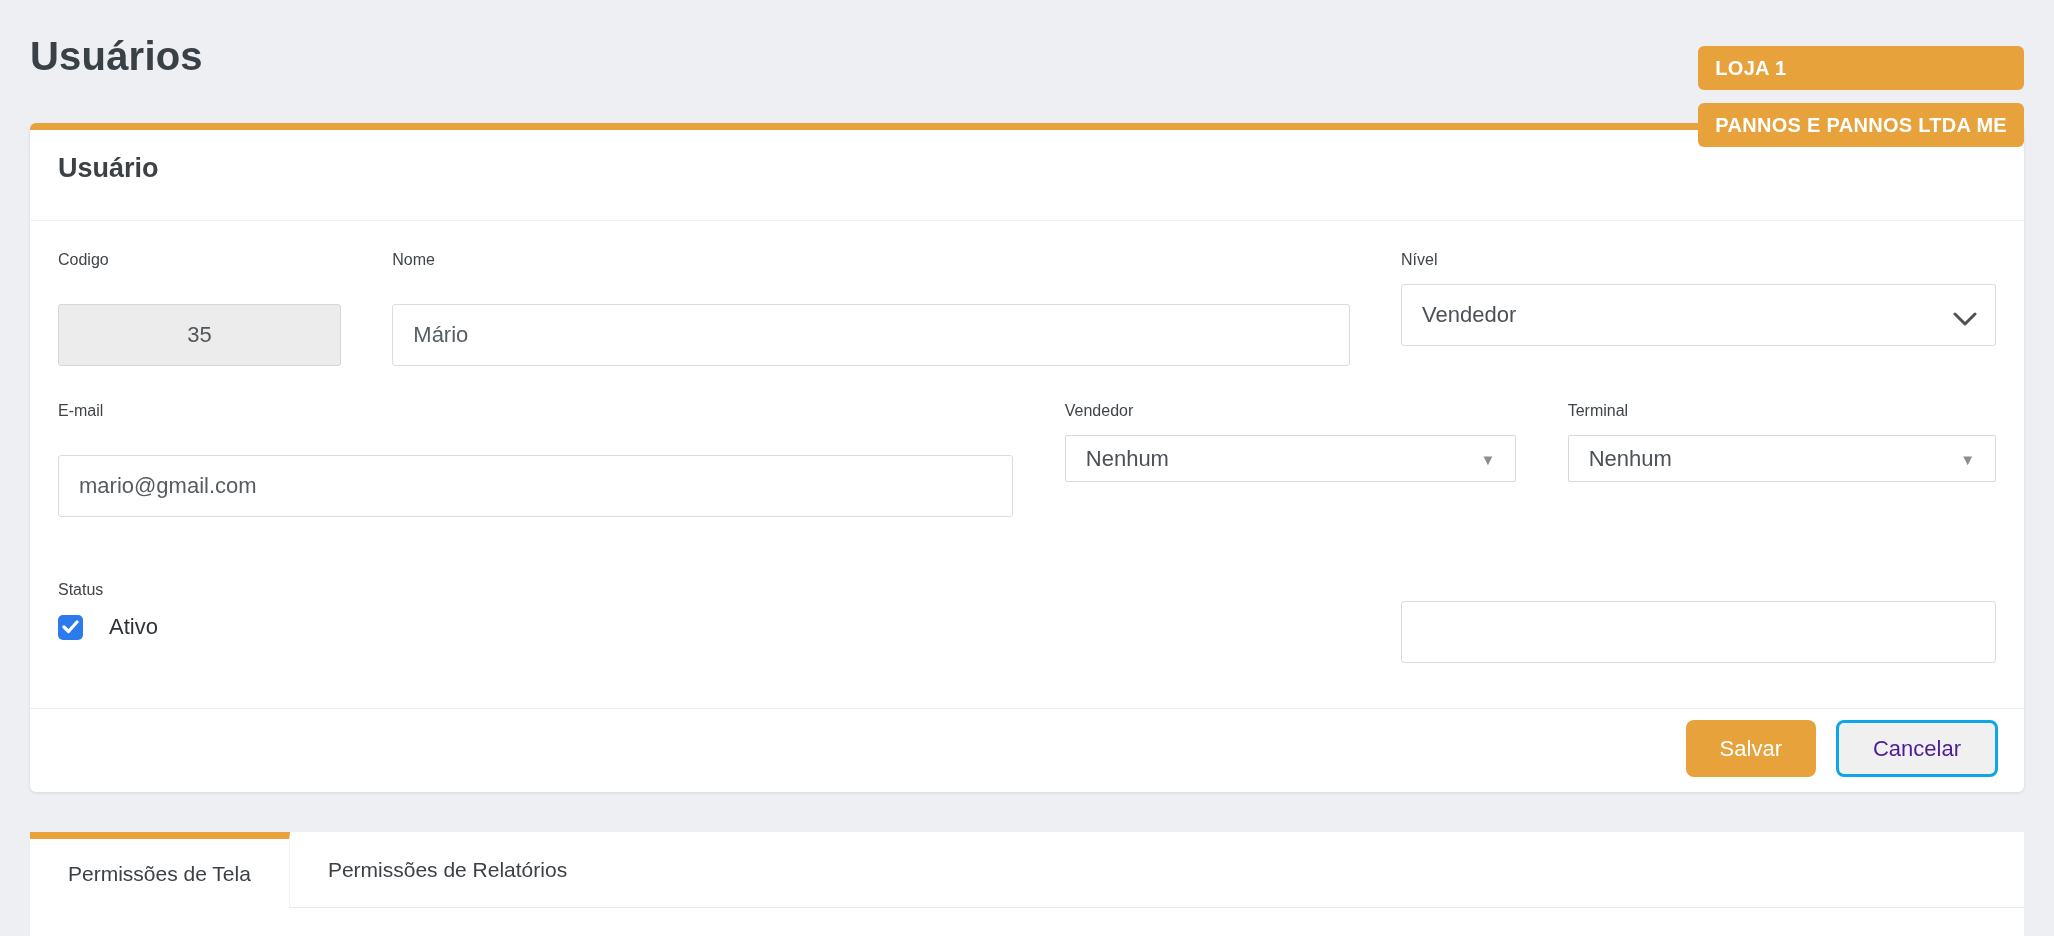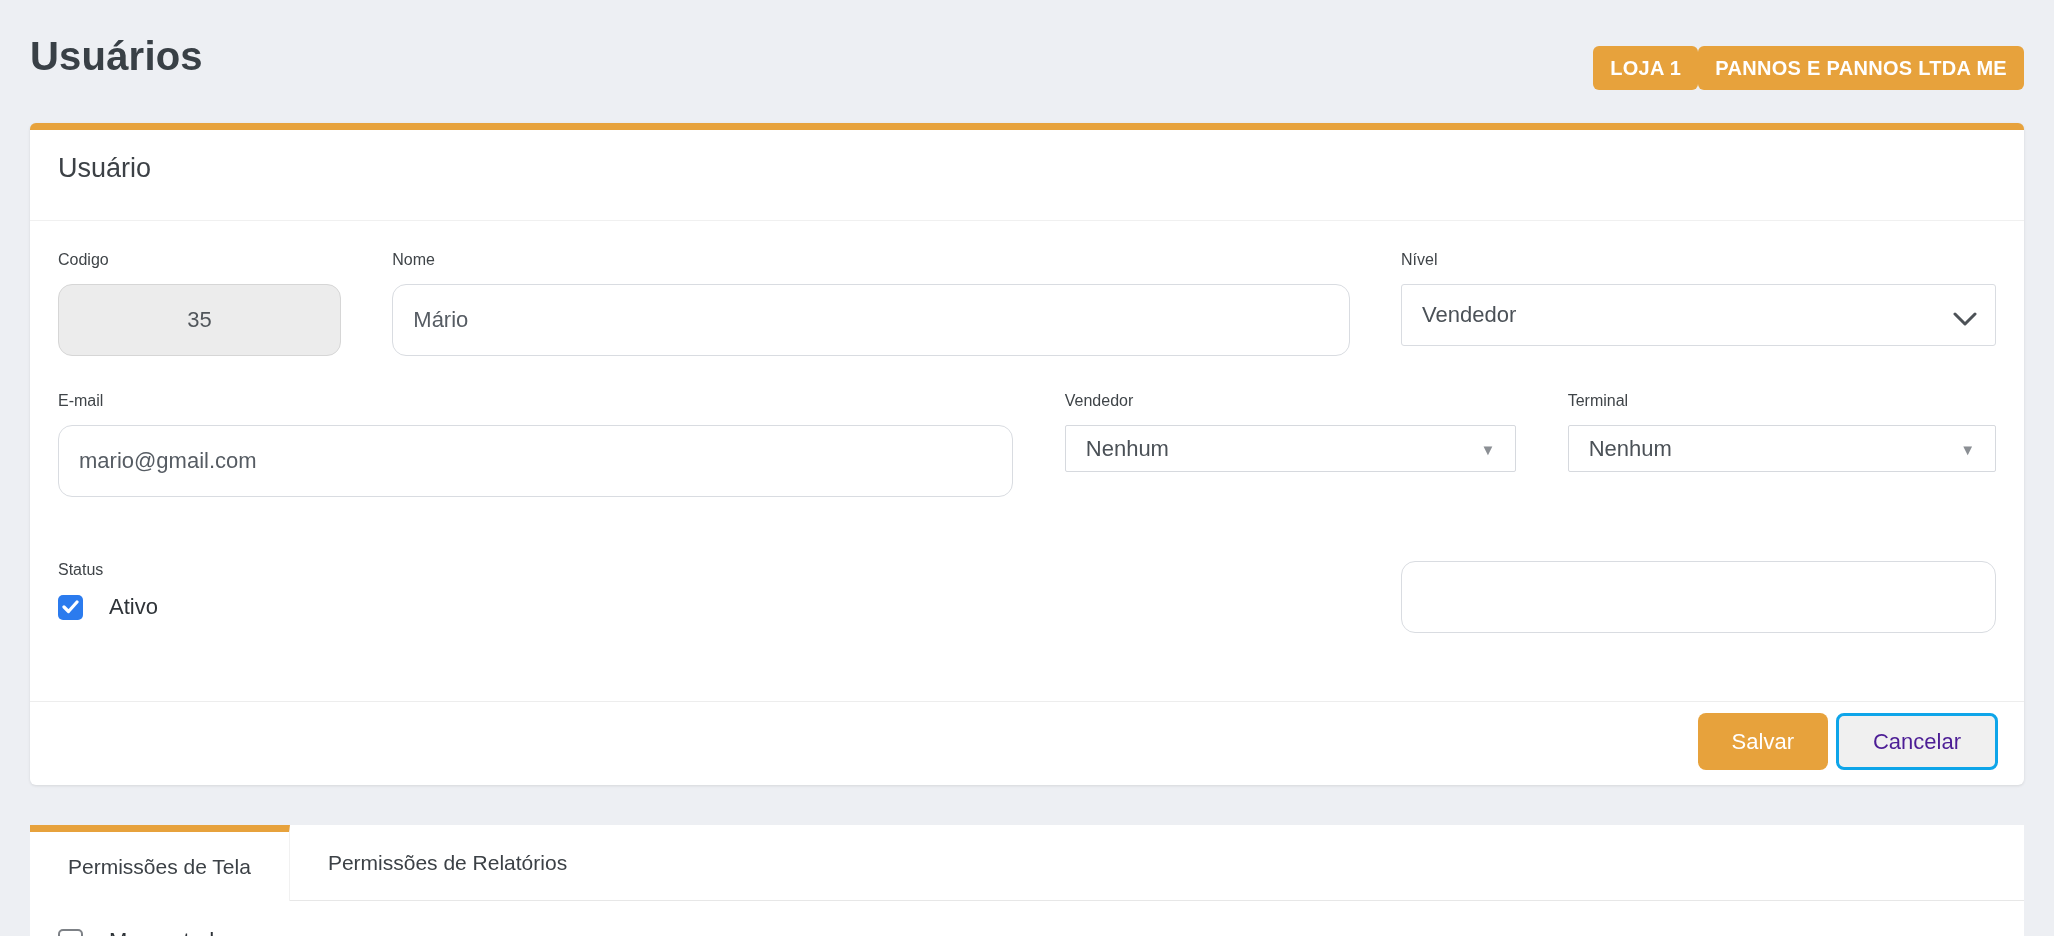--- a/index.html
+++ b/index.html
@@ -13,59 +13,59 @@
 
   
   .page-header {
     height:123px;
     display:flex; justify-content:space-between; align-items:flex-start;
     padding-top:34px;
   }
   .page-title {
     font-size:40px; font-weight:600; color:#394046; letter-spacing:0.2px;
   }
-  .badges { display:flex; margin-top:12px; }
+  .badges { display:flex; gap:13px; margin-top:12px;flex-direction:column; }
   .badge {
     background:#e7a23c; color:#ffffff; font-weight:700; font-size:20px;
     height:44px; display:flex; align-items:center; padding:0 17px;
     border-radius:6px; letter-spacing:0.3px; cursor:default;
   }
 
   
   .card {
     background:#ffffff; border-radius:6px;
     border-top:7px solid #e7a23c;
     box-shadow:0 1px 3px rgba(0,0,0,0.10);
   }
   .card-header {
     padding:23px 28px 36px;
     border-bottom:1px solid #f0f0f0;
   }
-  .card-title { font-size:27px; font-weight:400; color:#3c4146; }
+  .card-title { font-size:27px; font-weight:700; color:#3c4146; }
 
   .card-body { padding:30px 28px 0; }
   .form-row { display:flex; justify-content:space-between; }
   .form-row + .form-row { margin-top:36px; }
   .form-row.row-3 { margin-top:64px; }
 
   .w-codigo   { width:14.6%; }
   .w-nome     { width:49.4%; }
   .w-nivel    { width:30.7%; }
   .w-email    { width:49.3%; }
   .w-vendedor { width:23.3%; }
   .w-terminal { width:22.1%; }
   .w-status   { width:49.3%; }
 
   .field-label {
     display:block; font-size:16px; color:#3f4448; margin-bottom:15px;
   }
   .text-input {
-    width:100%; height:72px; border:1px solid #d9dce1; border-radius:14px;
+    width:100%; height:62px; border:1px solid #d9dce1; border-radius:3px;
     background:#ffffff; font-family:"Liberation Sans", sans-serif;
-    font-size:22px; color:#565c63; padding:0 20px; outline:none;
+    font-size:22px; color:#565c63; padding:0 20px; outline:none;margin-top:20px;
   }
   .text-input.disabled {
     background:#ececec; border-color:#d6d6d6; text-align:center; color:#51565b;
   }
 
   
   .select-box {
     position:relative; width:100%; height:62px;
     border:1px solid #d9dce1; border-radius:3px; background:#fff;
     display:flex; align-items:center; padding:0 52px 0 20px;
@@ -90,23 +90,23 @@
   .checkbox {
     width:25px; height:25px; border-radius:5px; flex:0 0 auto; cursor:pointer;
     display:flex; align-items:center; justify-content:center;
   }
   .checkbox.checked { background:#2b7bee; }
   .checkbox.unchecked { background:#fff; border:2px solid #7d8186; }
   .check-label { font-size:22px; color:#2e3338; }
 
   
   .card-footer {
-    margin-top:68px; border-top:1px solid #ededed;
+    margin-top:45px; border-top:1px solid #ededed;
     padding:11px 26px 15px;
-    display:flex; justify-content:flex-end; align-items:flex-end; gap:8px;
+    display:flex; justify-content:flex-end; align-items:flex-end; gap:20px;
   }
   .btn {
     height:57px; border:none; border-radius:8px; font-size:22px;
     font-family:"Liberation Sans", sans-serif; cursor:pointer; padding:0 34px;
   }
   .btn-save { background:#e7a23c; color:#ffffff; }
   .btn-cancel { background:#f0f0f0; border:3px solid #0ea5e9; color:#4c1d95; }
 
   
   .tabs-section { margin-top:40px; }

